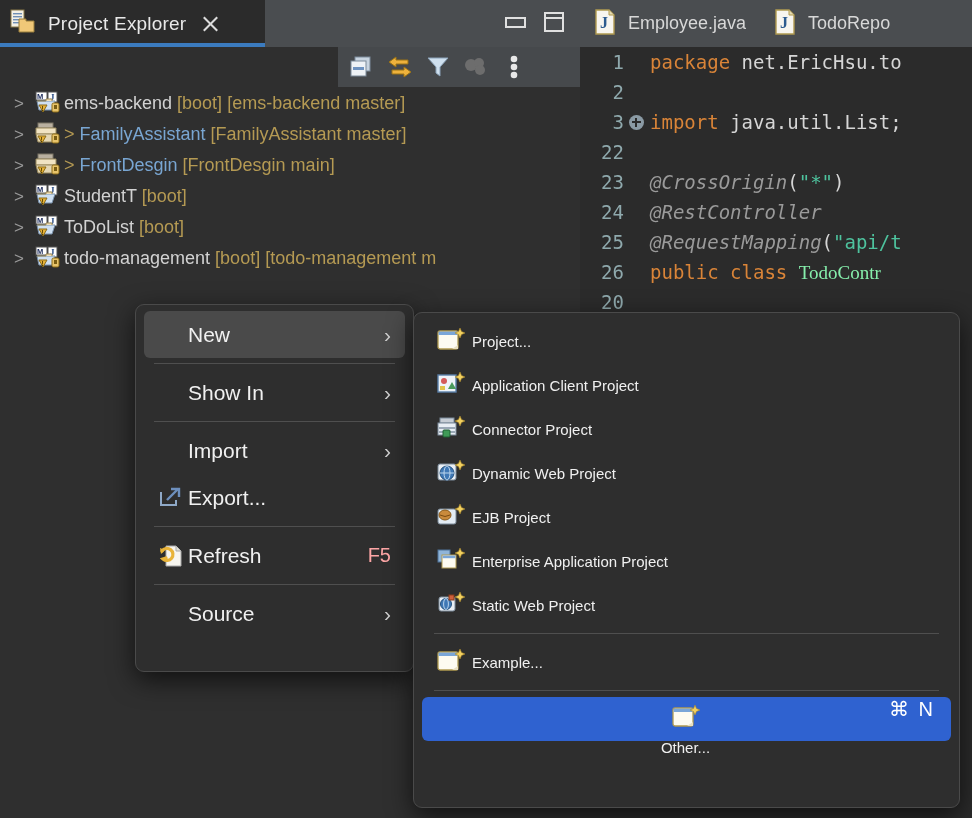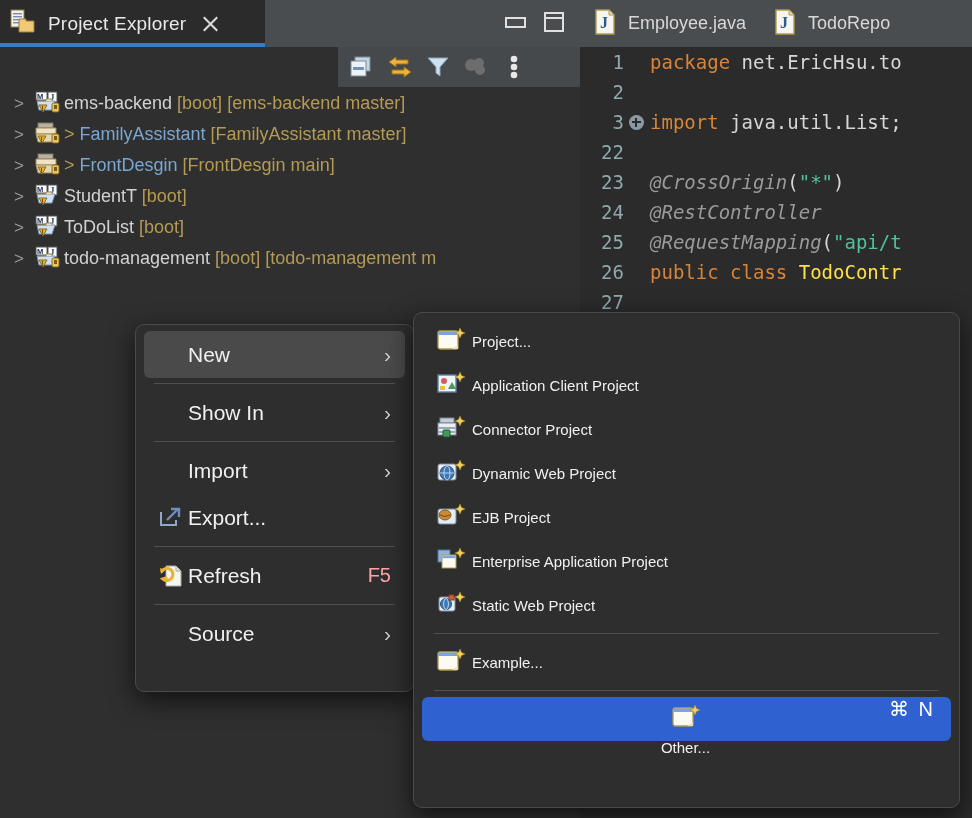--- a/index.html
+++ b/index.html
@@ -63,25 +63,25 @@
   .fold { width: 20px; flex: 0 0 20px; display:flex; align-items:center; justify-content:center; }
   .fold-plus { width: 15px; height: 15px; border-radius: 50%; background: #8a9aa4; position: relative; }
   .fold-plus::before, .fold-plus::after { content:""; position:absolute; background:#2b2b2b; }
   .fold-plus::before { left: 3px; top: 6.5px; width: 9px; height: 2px; }
   .fold-plus::after  { left: 6.5px; top: 3px; width: 2px; height: 9px; }
   .code-text { padding-left: 4px; }
   .kw { color: #d98438; }
   .pl { color: #d6d6d6; }
   .ann { color: #9a9a9a; font-style: italic; }
   .str { color: #4ec39e; }
-  .cls { color: #fde047; }
+  .cls { color: #86efac; font-family: Liberation Serif, serif; }
 
   
   .ctxmenu {
-    position: absolute; left: 135px; top: 324px; width: 279px; height: 368px;
+    position: absolute; left: 135px; top: 304px; width: 279px; height: 368px;
     background: #2e2e2e; border-radius: 9px; border: 1px solid #4a4a4a;
     box-shadow: 0 8px 26px rgba(0,0,0,.65); padding: 6px 8px;
   }
   .mi { height: 47px; display: flex; align-items: center; border-radius: 6px; padding: 0 8px 0 10px; position: relative; }
   .mi-hl { background: #4a4a4a; }
   .mi-icon { width: 34px; flex: 0 0 34px; display: flex; align-items: center; justify-content: center; }
   .mi-label { color: #f0f0f0; font-size: 21px; }
   .mi-arrow { position: absolute; right: 14px; color: #cfcfcf; font-size: 21px; line-height: 1; }
   .mi-accel { position: absolute; right: 14px; color: #fca5a5; font-size: 20px; }
   .sep { height: 1px; background: #4f4f4f; margin: 5px 10px; }
@@ -316,21 +316,21 @@
           <span class="gutter">25</span>
           <span class="fold"></span>
           <span class="code-text"><span class="ann">@RequestMapping</span><span class="pl">(</span><span class="str">"api/t</span></span>
         </div>
         <div class="code-line">
           <span class="gutter">26</span>
           <span class="fold"></span>
           <span class="code-text"><span class="kw">public </span><span class="kw">class </span><span class="cls">TodoContr</span></span>
         </div>
         <div class="code-line">
-          <span class="gutter">27</span>
+          <span class="gutter">20</span>
           <span class="fold"></span>
           <span class="code-text"></span>
         </div>
         <div class="code-line">
           <span class="gutter">28</span>
           <span class="fold">
             <span class="fold-plus"></span>
           </span>
           <span class="code-text"><span class="ann">    @Autowired</span></span>
         </div>

